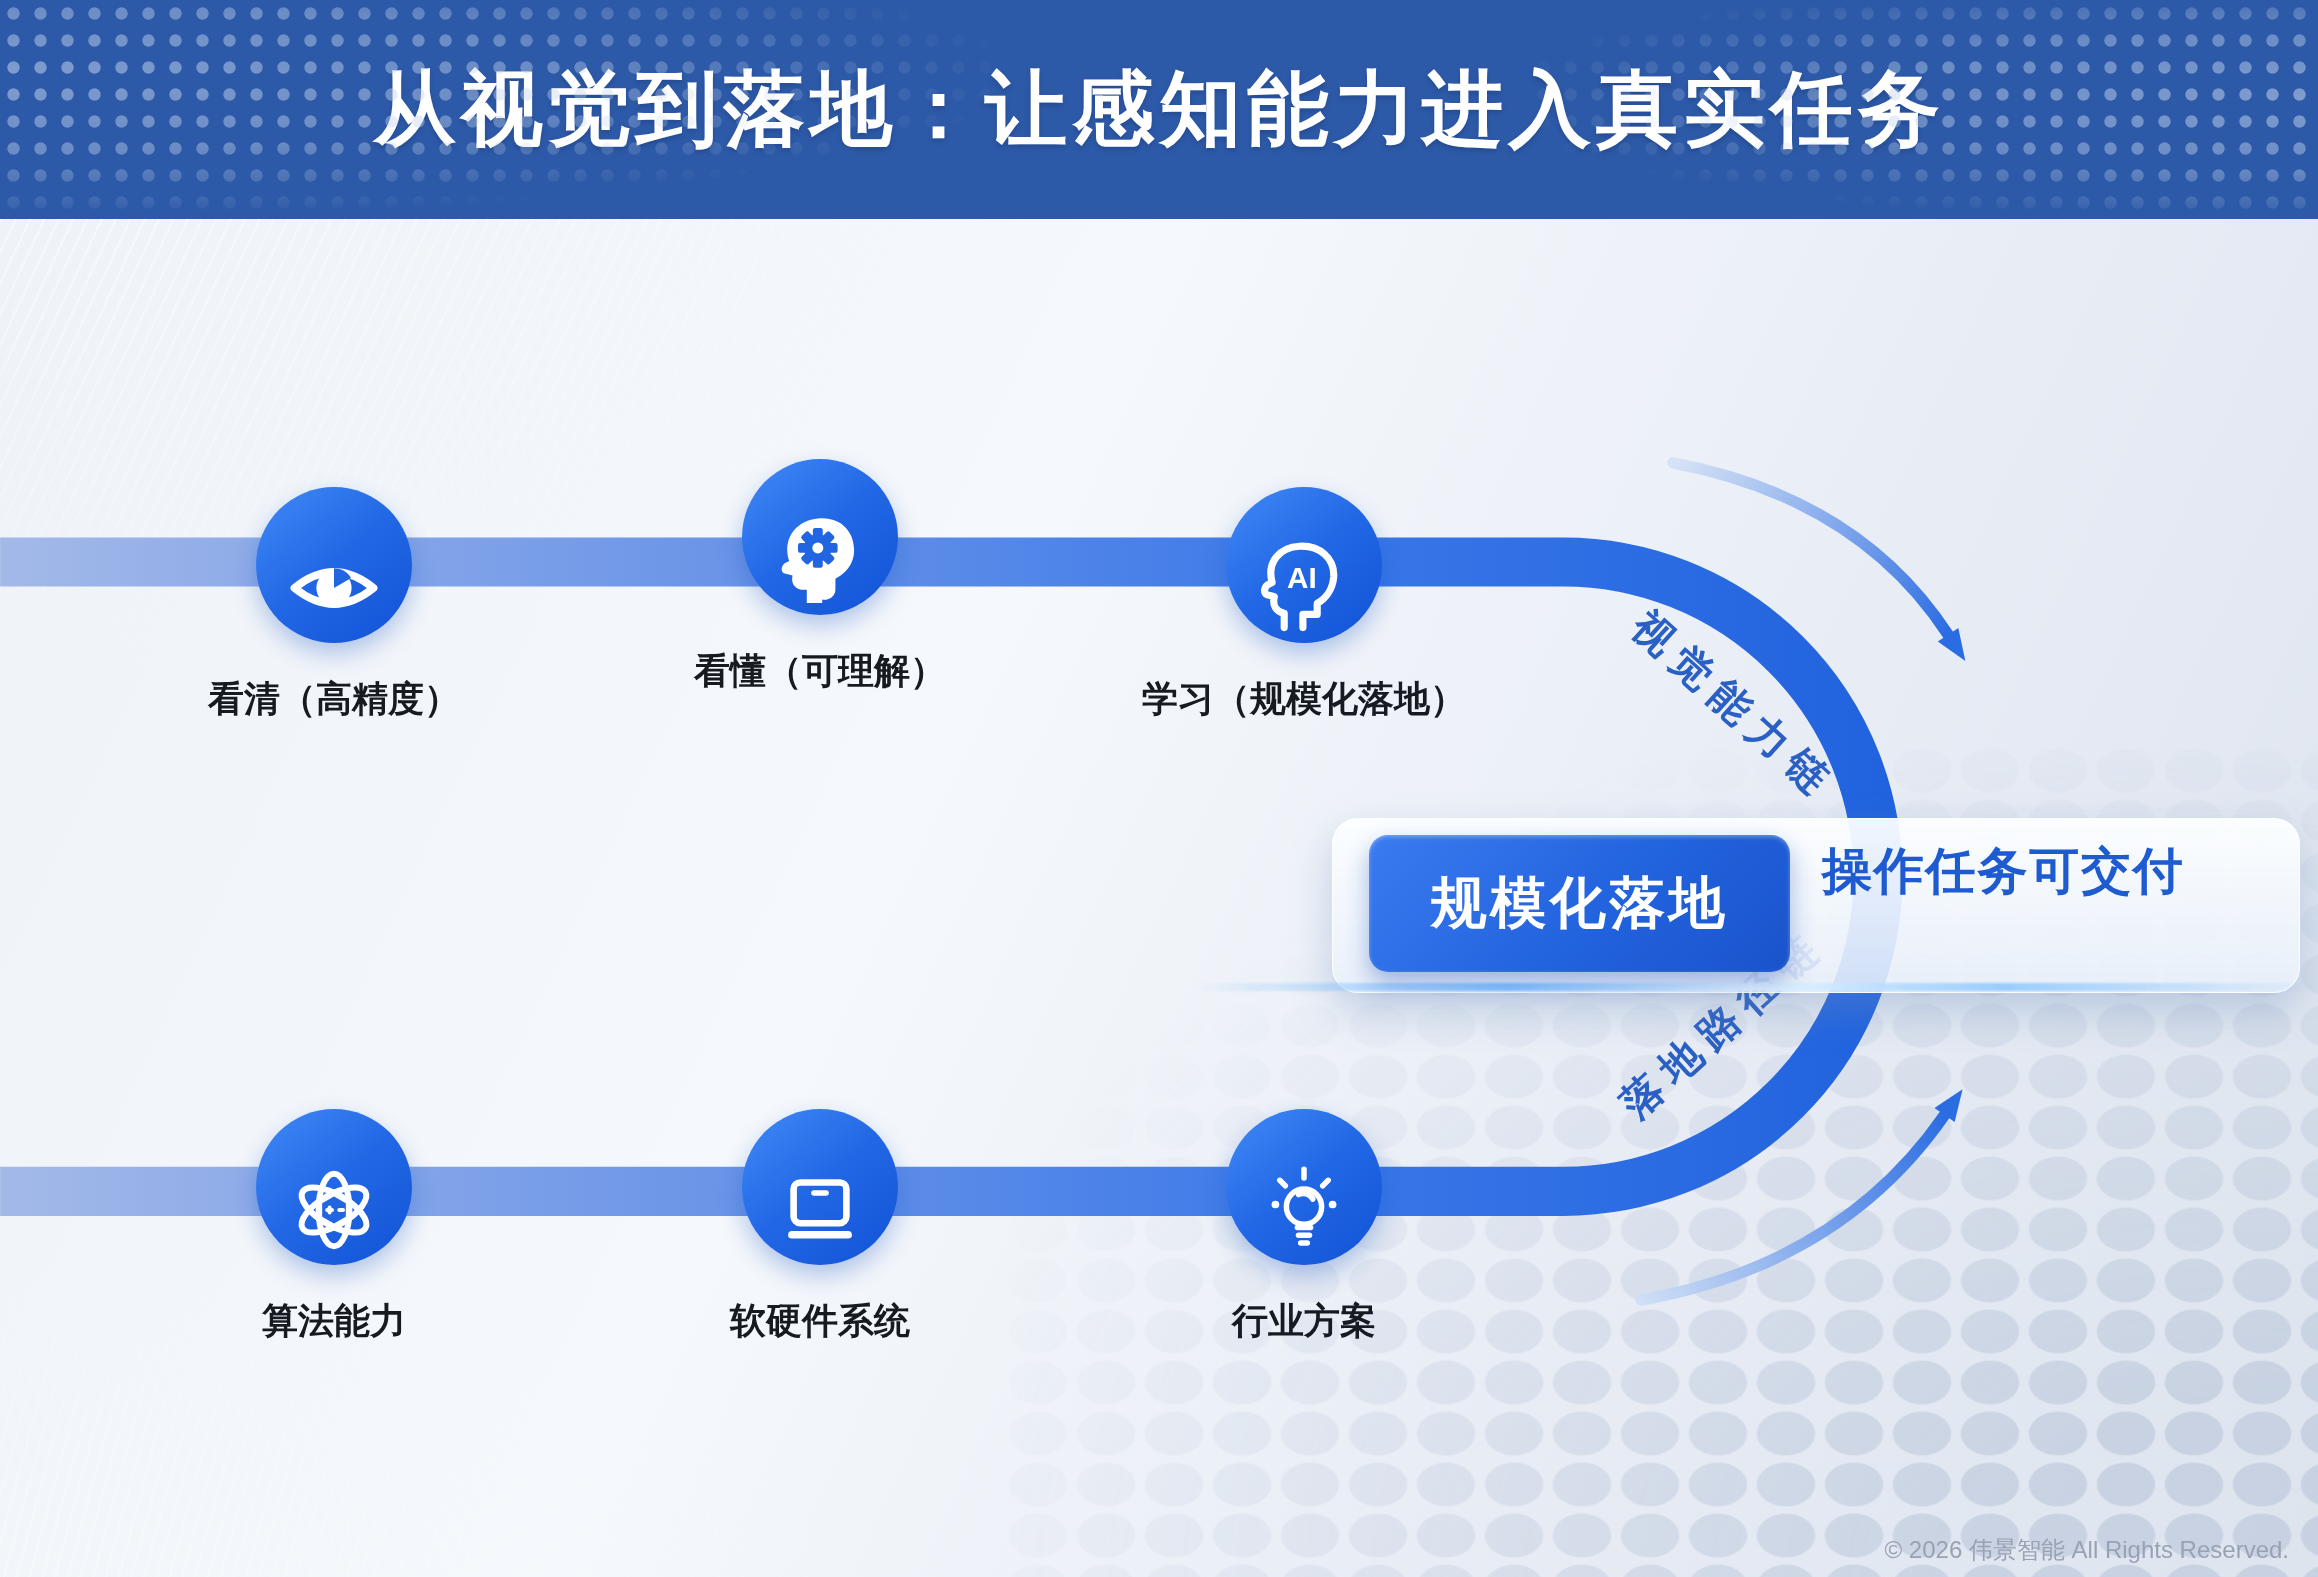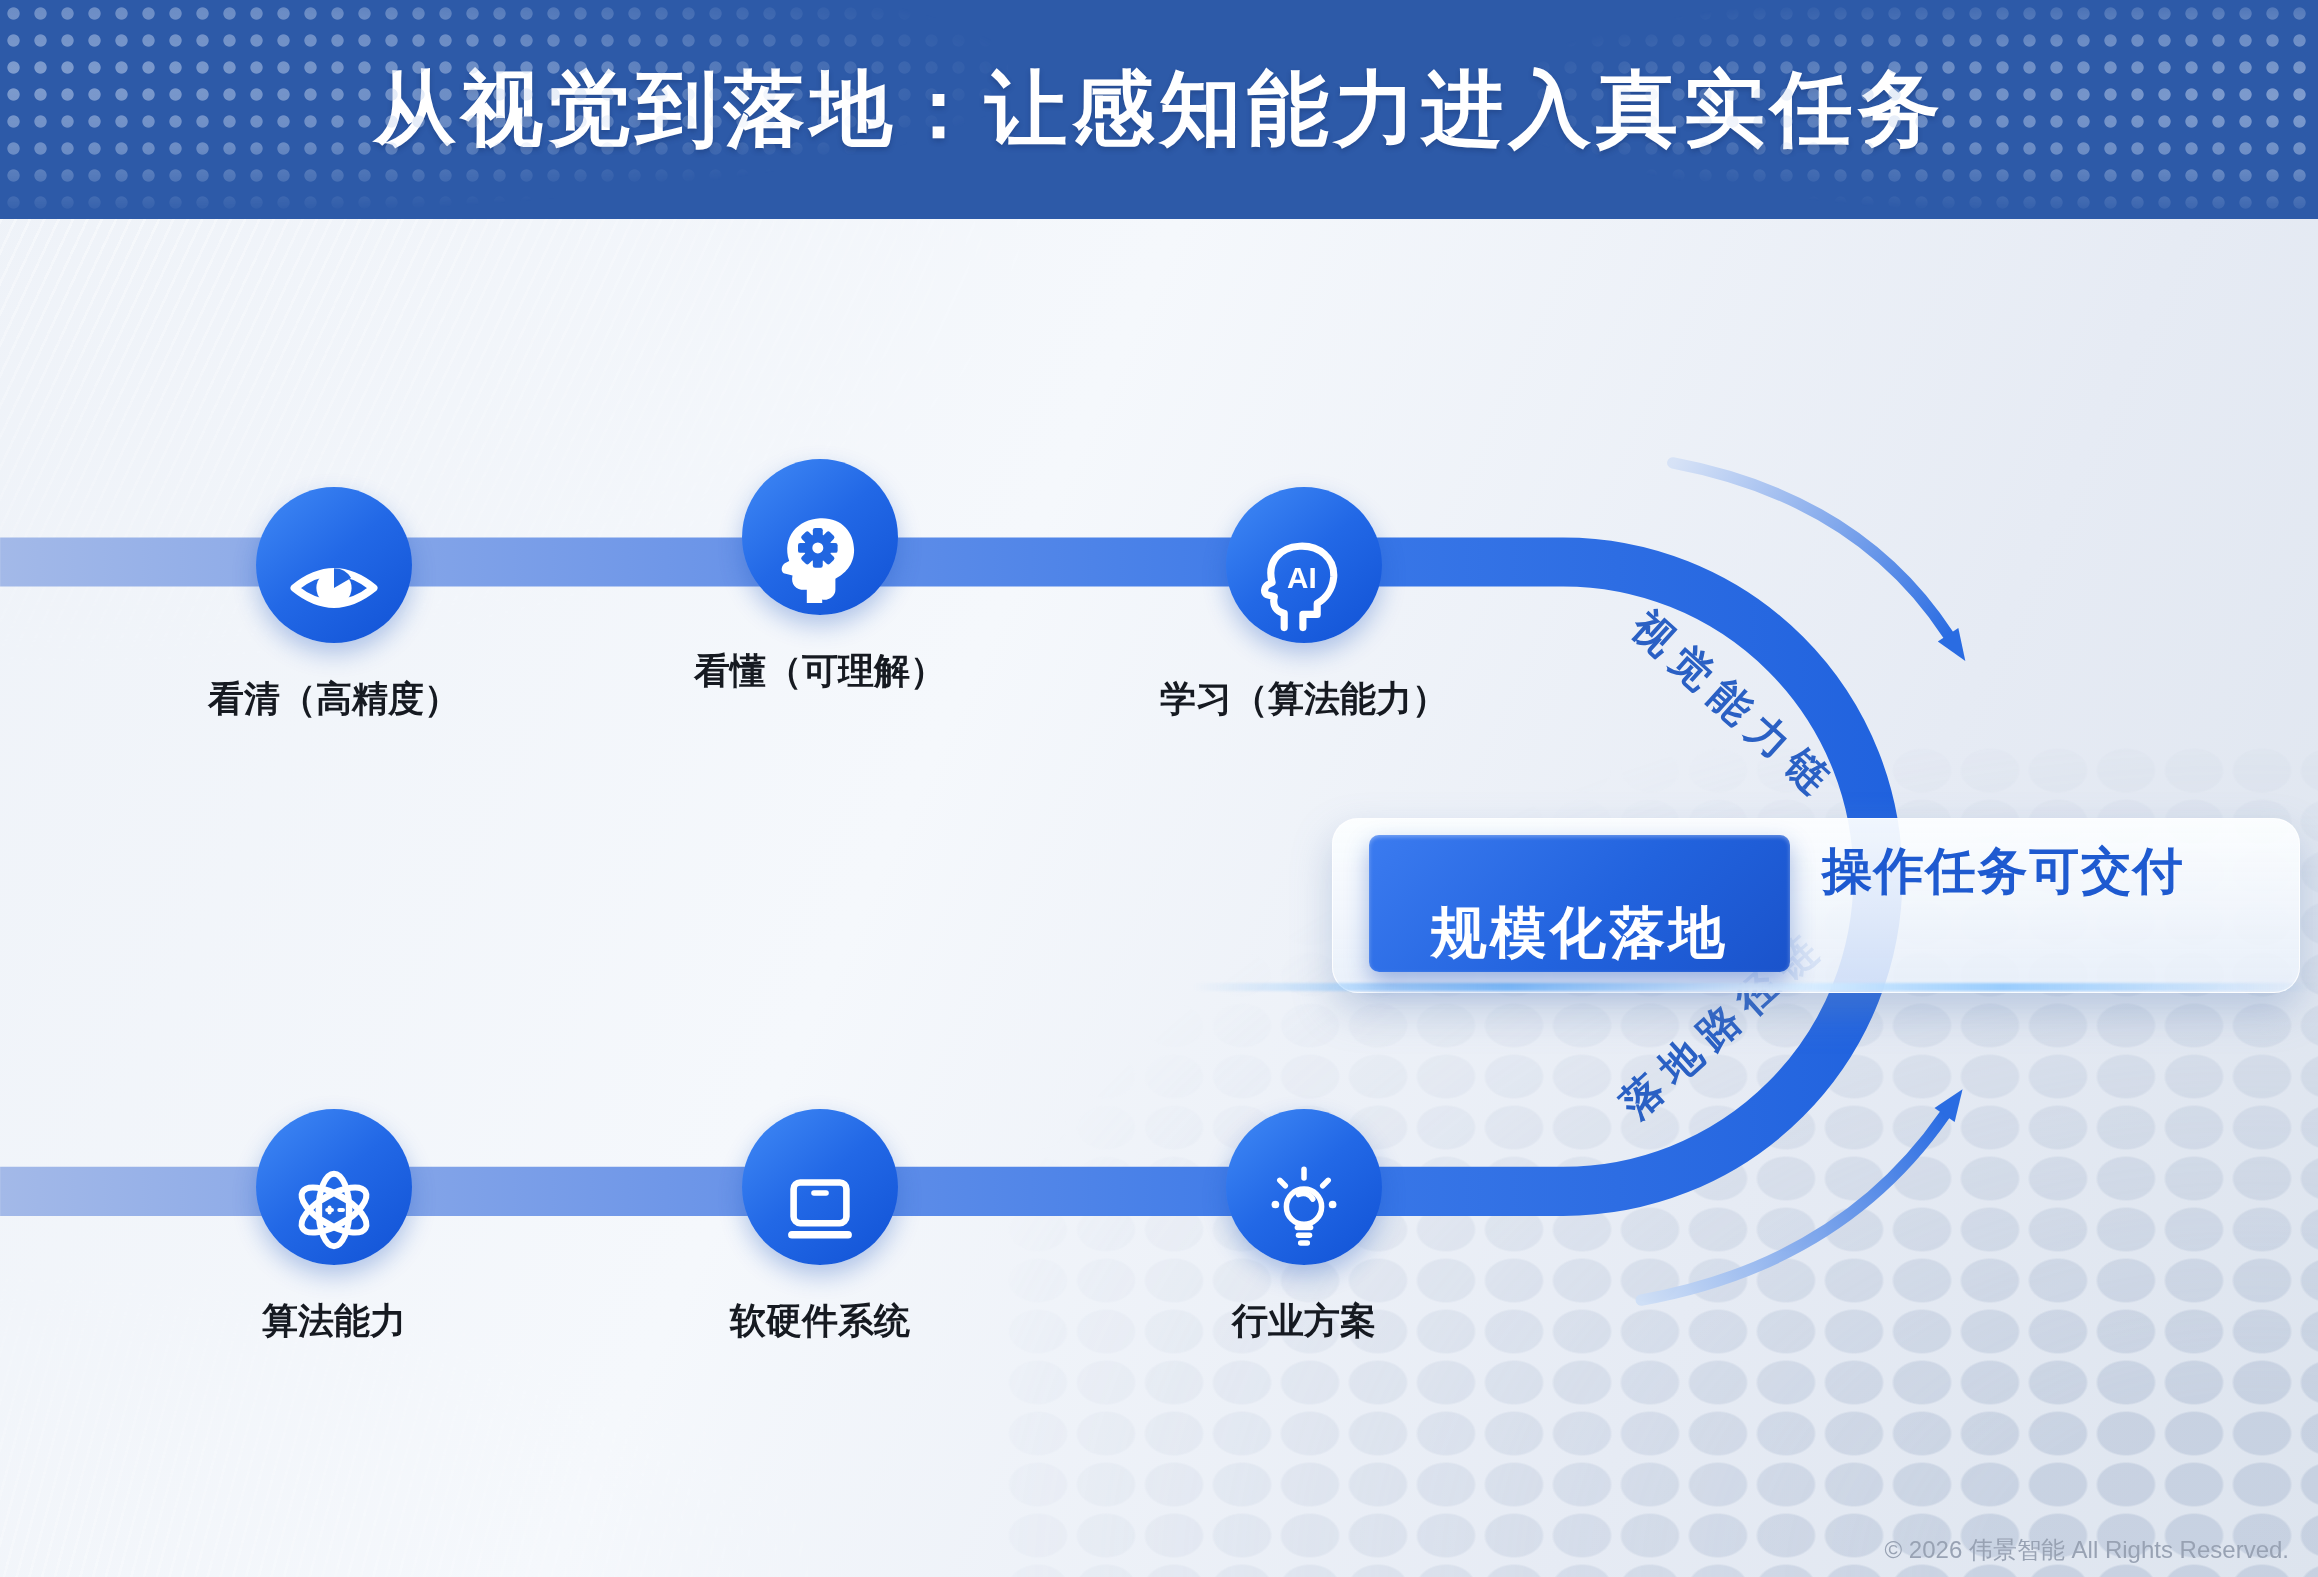--- a/index.html
+++ b/index.html
@@ -57,24 +57,24 @@
   .step .label{margin-top:32px;font-size:36px;font-weight:600;color:#161a21;white-space:nowrap;}
 
   
   .panel{position:absolute;left:1332px;top:818px;width:966px;height:173px;border-radius:26px;z-index:12;
     background:linear-gradient(180deg,rgba(252,254,255,.95) 0%,rgba(233,240,250,.88) 100%);
     border:1.8px solid rgba(255,255,255,.9);
     box-shadow:0 17.5px 39px rgba(110,140,190,.35);}
   .glow-line{position:absolute;left:1192px;top:983px;width:1126px;height:8px;border-radius:4.4px;z-index:13;
     background:linear-gradient(90deg,transparent 0%,rgba(120,190,255,.85) 28%,#e8f5ff 50%,rgba(120,190,255,.7) 72%,transparent 100%);
     filter:blur(0.9px);}
-  .scale-button{position:absolute;left:1369px;top:835px;width:421px;height:137px;border-radius:10px;z-index:14;
+  .scale-button{position:absolute;left:1369px;top:835px;width:421px;height:137px;border-radius:19px;z-index:14;
     background:linear-gradient(135deg,#3b7bf0 0%,#2263de 55%,#1a53cb 100%);
     box-shadow:0 10.5px 23px rgba(25,75,185,.38), inset 0 1.8px 4.4px rgba(255,255,255,.35);
-    display:flex;align-items:flex-end;justify-content:center;}
+    display:flex;align-items:center;justify-content:center;}
   .scale-button span{color:#fff;font-size:56px;font-weight:800;letter-spacing:3.5px;}
   .deliverables{position:absolute;left:1822px;top:839px;z-index:14;color:#1e5ad0;
     font-size:50px;font-weight:800;line-height:64px;letter-spacing:1.8px;white-space:nowrap;}
 
   
   .copyright{position:absolute;right:30px;bottom:12.3px;font-size:24px;color:#98a2b3;z-index:20;}
 </style>
 </head>
 <body>
 
@@ -150,21 +150,21 @@
     <div class="label">看懂（可理解）</div>
   </div>
 
   <div class="step" style="left:1120px;top:487px;">
     <div class="circle">
       <svg viewBox="0 0 100 100">
         <path d="M32 86 L32 73 C25 72 21 66 23 58 L16 56 C13 54 14 49 17 47 L21 45 C16 26 28 13 46 12 C64 11 78 23 77 40 C76 52 69 60 62 64 L62 74 L49 74 L49 86" fill="none" stroke="#fff" stroke-width="6.5" stroke-linecap="round" stroke-linejoin="round"></path>
         <text x="48" y="50" font-size="27" font-weight="bold" fill="#fff" text-anchor="middle" font-family="Liberation Sans, sans-serif">AI</text>
       </svg>
     </div>
-    <div class="label">学习（算法能力）</div>
+    <div class="label">学习（规模化落地）</div>
   </div>
 
   <div class="step" style="left:150px;top:1109px;">
     <div class="circle">
       <svg viewBox="0 0 100 100">
         <g fill="none" stroke="#fff" stroke-width="5.5">
           <ellipse cx="50" cy="50" rx="33" ry="14" transform="rotate(90 50 50)"></ellipse>
           <ellipse cx="50" cy="50" rx="33" ry="14" transform="rotate(30 50 50)"></ellipse>
           <ellipse cx="50" cy="50" rx="33" ry="14" transform="rotate(150 50 50)"></ellipse>
         </g>

